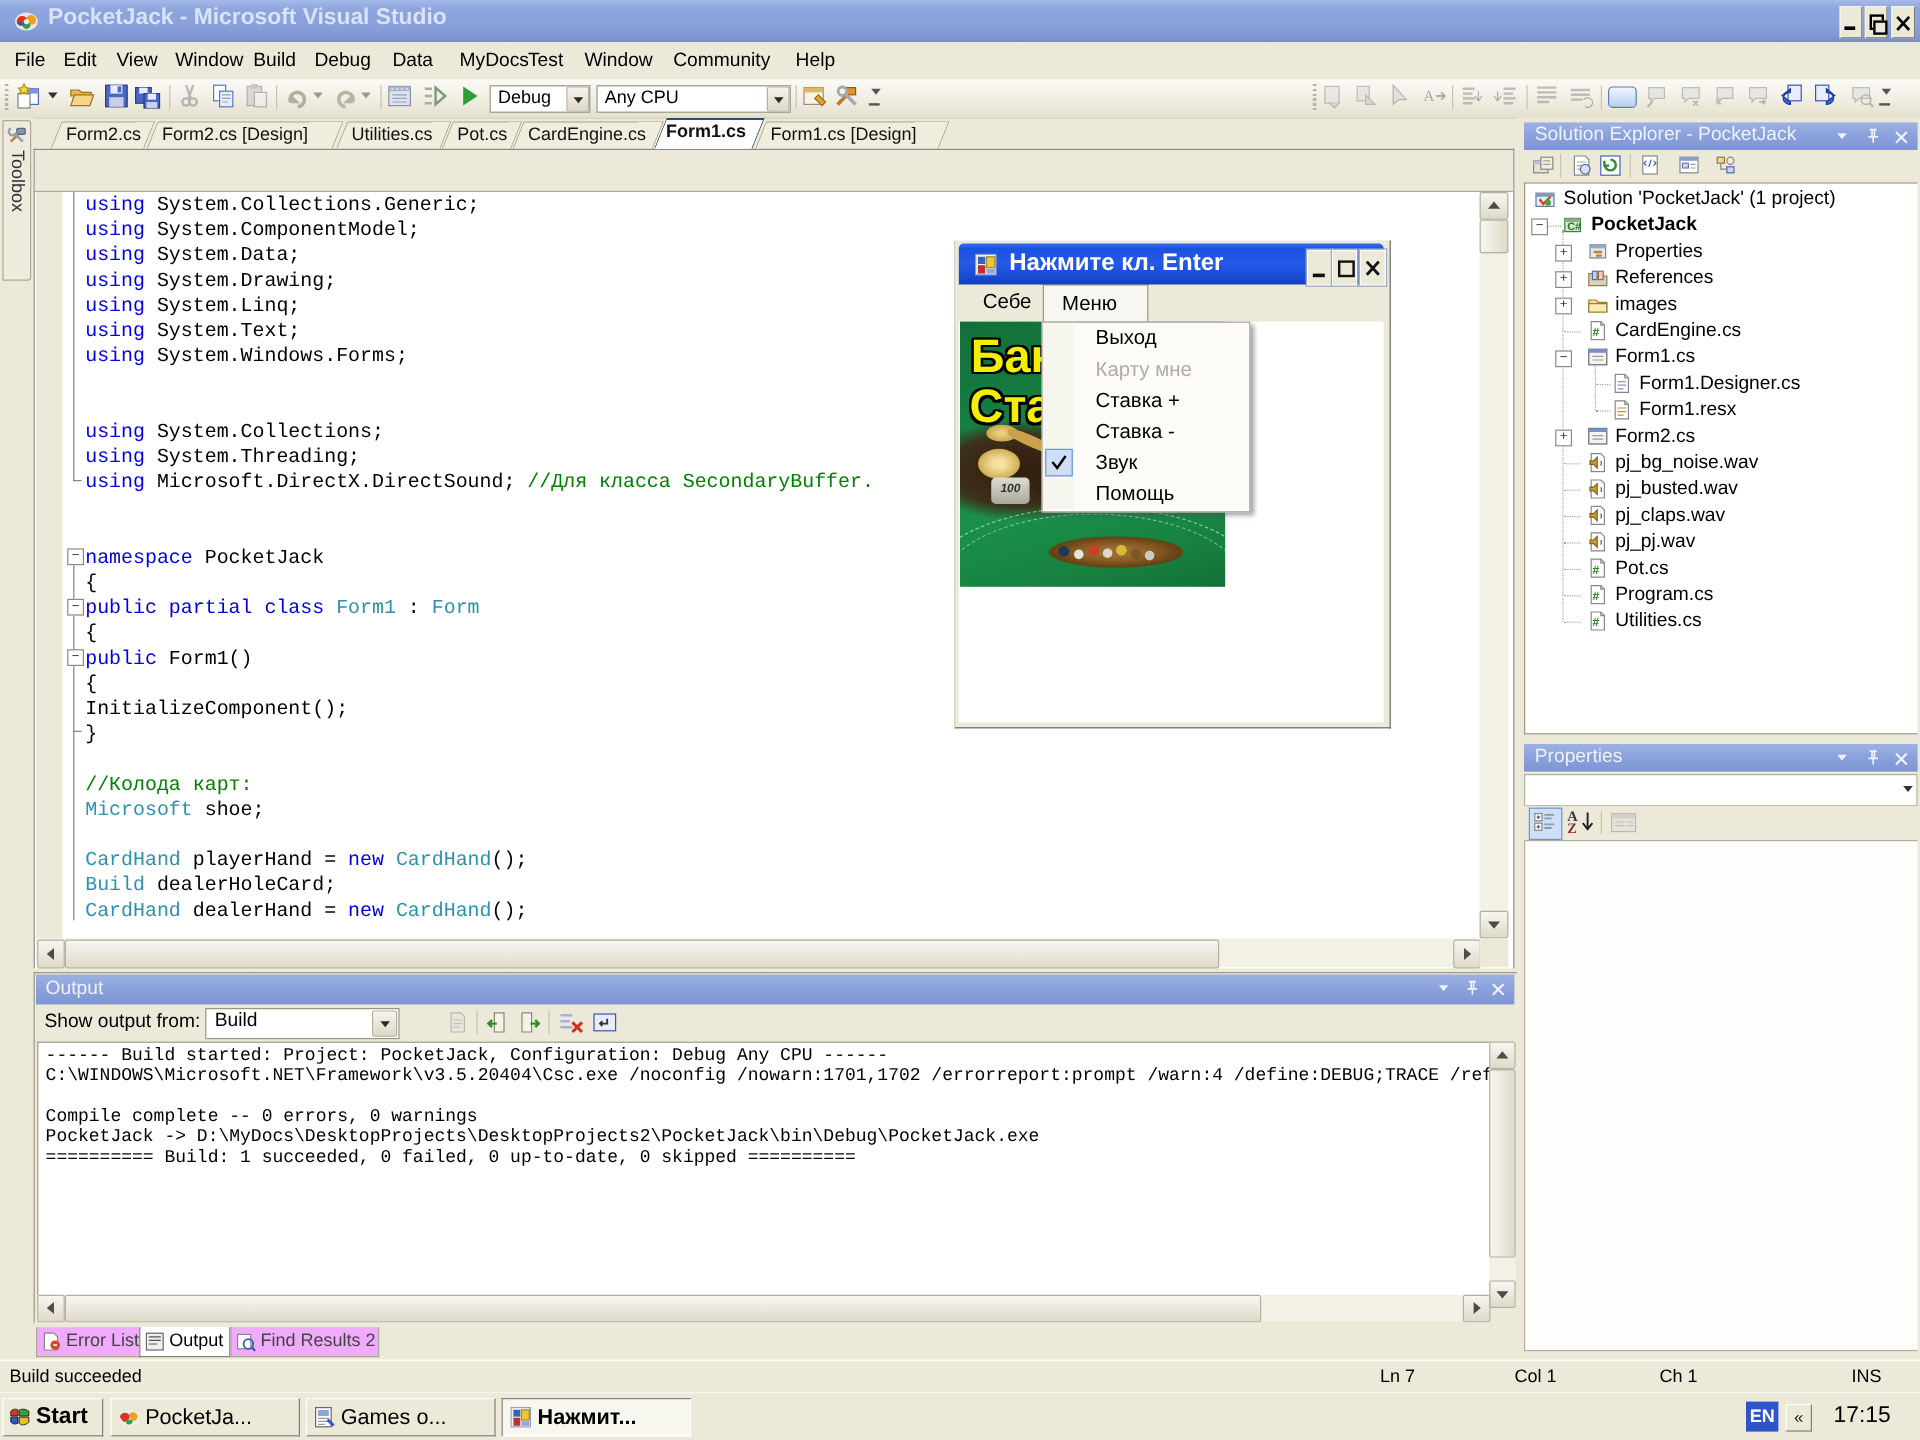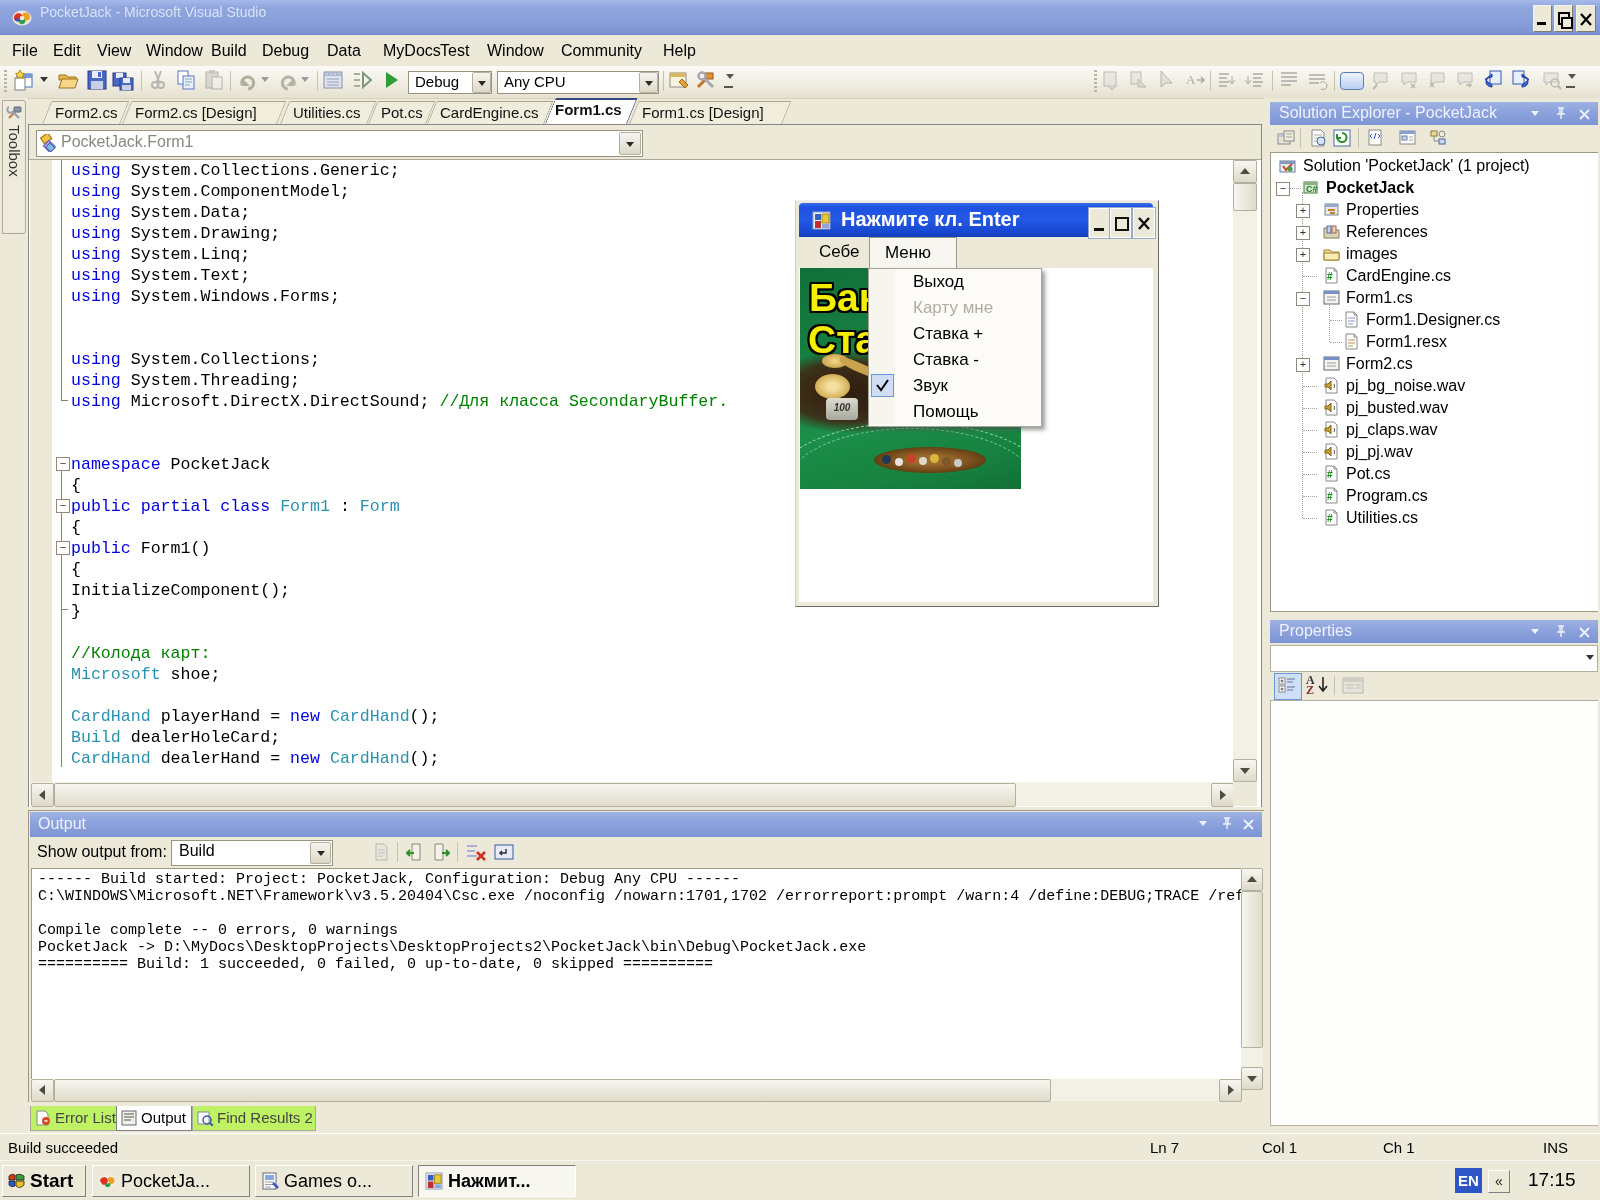--- a/index.html
+++ b/index.html
@@ -11,21 +11,21 @@
 .sunken{border:1px solid;border-color:#808080 #fff #fff #808080}
 .twtitle{background:linear-gradient(180deg,#9db1e2 0%,#8ca2dc 45%,#7d95d5 100%);color:#edf2fc;font-size:16px}
 .twico{position:absolute;top:3px;color:#e8eefb;font-size:14px;line-height:17px}
 .sbbtn{position:absolute;background:linear-gradient(180deg,#f7f6f1,#dedac9);border:1px solid #b4b09e;border-radius:2px;text-align:center;color:#5a5a52}
 .sbthumb{position:absolute;background:linear-gradient(90deg,#f7f6f0,#dfdbca);border:1px solid #b4b09e;border-radius:2px}
 .sbthumbh{position:absolute;background:linear-gradient(180deg,#f7f6f0,#dfdbca);border:1px solid #b4b09e;border-radius:2px}
 .sbtrack{position:absolute;background:#f3f1e5}
 .tab{position:absolute;top:101px;height:23px;font-size:15px;color:#111;line-height:23px}
 .tab .bg{position:absolute;left:0;top:0;right:0;bottom:0;background:#f0eddd;border:1px solid #a9a590;border-bottom:none;border-radius:2px 0 0 0;transform:skewX(-22deg);transform-origin:bottom left}
 .tab .tx{position:relative;padding-left:13px}
-.btab{position:absolute;top:1106px;height:24px;font-size:15px;color:#444;line-height:24px;background:#bef264;border:1px solid #aca899;border-top:none;white-space:nowrap}
+.btab{position:absolute;top:1106px;height:24px;font-size:15px;color:#444;line-height:24px;background:#f0abfc;border:1px solid #aca899;border-top:none;white-space:nowrap}
 .menuitem{position:absolute;top:35px;height:31px;line-height:31px;font-size:16px;color:#000}
 .tbsep{position:absolute;top:71px;width:1px;height:20px;background:#c6c2b0}
 .tico{position:absolute;top:69px;width:22px;height:22px}
 .trow{position:absolute;left:1270px;height:22px;font-size:16px;color:#000;line-height:22px;white-space:nowrap}
 .pm{position:absolute;left:0;width:12px;height:12px;background:#fff;border:1px solid #8e8a7c;font-size:11px;line-height:10px;text-align:center;color:#333}
 .ticon{position:absolute;width:17px;height:17px;top:2px}
 .outtx{font-family:"Liberation Mono",monospace;font-size:15px;line-height:17px;color:#000;white-space:pre}
 .cbox{position:absolute;background:#fff;border:1px solid #98947f}
 .dda{position:absolute;background:linear-gradient(180deg,#f5f4ee,#ddd9c8);border:1px solid #b4b09e;border-radius:2px}
 .dda:after{content:"";position:absolute;left:50%;top:50%;margin:-2px 0 0 -4px;border:4px solid transparent;border-top:5px solid #2a2a22}
@@ -34,21 +34,21 @@
 
 <div class="abs" style="left:0;top:0;width:1600px;height:35px;background:linear-gradient(180deg,#a6b9e9 0%,#8ea5de 22%,#8aa0da 60%,#7e95d2 92%,#7389ca 100%)">
   <svg class="abs" style="left:11px;top:7px" width="22" height="22" viewBox="0 0 22 22">
     <ellipse cx="11" cy="11" rx="9.5" ry="7.5" fill="#e8e6e0"></ellipse>
     <path d="M3 11 C3 6 9 5 11 8 C13 11 9 16 5 14 C3 13 3 12 3 11Z" fill="#e03020"></path>
     <path d="M11 8 C13 4 19 5 19 10 C19 13 15 15 13 12" fill="#f0a020"></path>
     <path d="M13 12 C16 13 14 18 10 17 C7 16 8 13 10 13" fill="#30a040"></path>
     <path d="M10 13 C7 16 3 14 4 11" fill="#2060c0"></path>
     <circle cx="11" cy="11" r="2.2" fill="#f8f0e0"></circle>
   </svg>
-  <div class="abs" style="left:40px;top:4px;font-size:14px;font-weight:normal;color:#d9e3f6">PocketJack - Microsoft Visual Studio</div>
+  <div class="abs" style="left:40px;top:4px;font-size:19px;font-weight:bold;color:#d9e3f6">PocketJack - Microsoft Visual Studio</div>
   <div class="abs bevel2" style="left:1533px;top:5px;width:17px;height:25px;background:#ece9d8">
       <div class="abs" style="left:3px;top:16px;width:9px;height:3px;background:#000"></div>
     </div>
   <div class="abs bevel2" style="left:1554px;top:5px;width:17px;height:25px;background:#ece9d8">
       <div class="abs" style="left:3px;top:6px;width:8px;height:9px;border:2px solid #000"></div>
       <div class="abs" style="left:6px;top:11px;width:8px;height:8px;border:2px solid #000;background:#ece9d8"></div>
     </div>
   <div class="abs bevel2" style="left:1576px;top:5px;width:18px;height:25px;background:#ece9d8">
       <svg width="16" height="23" style="display:block;margin:1px auto 0">
         <path d="M3 7 L13 18 M13 7 L3 18" stroke="#000" stroke-width="2.2"></path>
@@ -264,29 +264,20 @@
     <div class="tx">Form1.cs [Design]</div>
   </div>
 <div class="tab" style="left:545px;width:82px;top:98px;height:26px;font-weight:bold;line-height:24px;z-index:3">
     <div class="bg" style="background:#fff;border-color:#30497e;border-top:2px solid #30497e"></div>
     <div class="tx" style="padding-left:10px">Form1.cs</div>
   </div>
 
 <div class="abs" style="left:28px;top:124px;width:1232px;height:682px;background:#fff;border:1px solid #888;border-bottom:none;z-index:2">
 
   <div class="abs" style="left:0;top:0;width:1232px;height:34px;background:#ece9d8"></div>
-  <div class="abs cbox" style="left:7px;top:5px;width:605px;height:25px">
-    <svg class="abs" style="left:3px;top:3px" width="18" height="18" viewBox="0 0 18 18">
-        <rect x="2" y="1" width="9" height="7" fill="#f0c040" stroke="#907010" transform="rotate(-35 6 5)"></rect>
-        <rect x="5" y="8" width="9" height="8" fill="#b8a8e8" stroke="#6858b0" transform="rotate(45 9 12)"></rect>
-        <rect x="7" y="10" width="7" height="6" fill="#88b8e8" stroke="#3868a8" transform="rotate(45 10 13)"></rect>
-      </svg>
-    <div class="abs" style="left:24px;top:2px;font-size:16px;color:#8a887e">PocketJack.Form1</div>
-    <div class="dda" style="right:1px;top:1px;width:20px;height:21px"></div>
-  </div>
   <div class="abs" style="left:0;top:34px;width:1232px;height:1px;background:#aca899"></div>
 
   <div class="abs" style="left:1px;top:35px;width:22px;height:622px;background:#ece9d8"></div>
 
   <div class="abs" style="left:32px;top:35px;width:1px;height:241px;background:#848478"></div>
   <div class="abs" style="left:32px;top:275px;width:7px;height:1px;background:#848478"></div>
   <div class="abs" style="left:32px;top:338px;width:1px;height:304px;background:#848478"></div>
   <div class="abs" style="left:32px;top:484px;width:7px;height:1px;background:#848478"></div>
   <div class="pm" style="left:27px;top:332px">−</div>
   <div class="pm" style="left:27px;top:374px">−</div>

